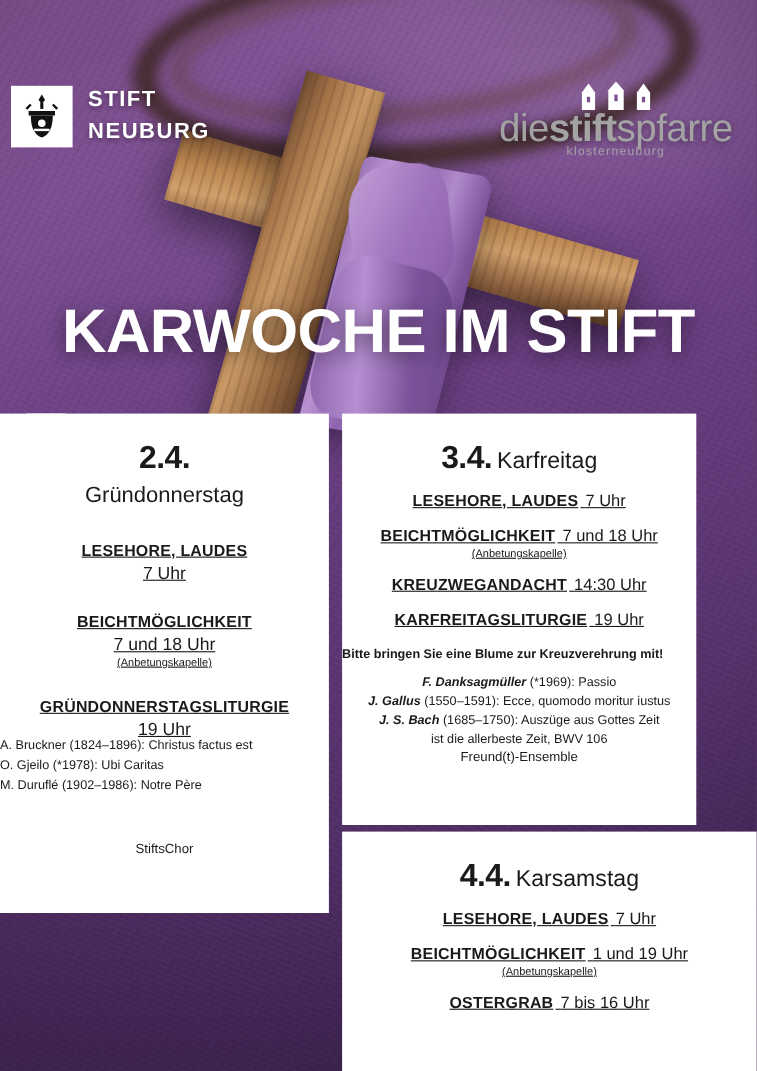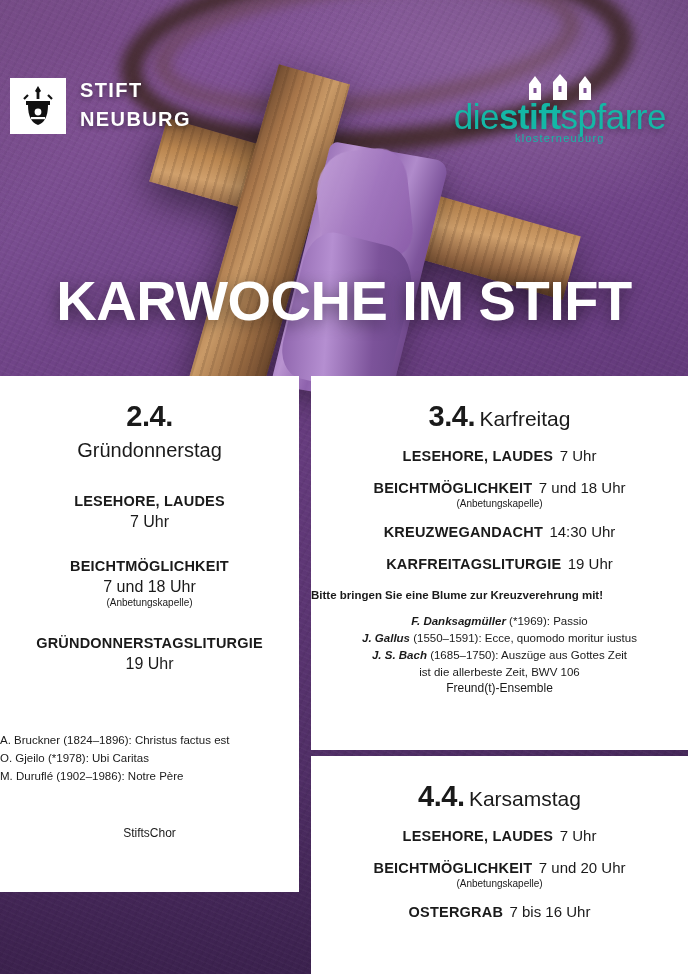--- a/index.html
+++ b/index.html
@@ -128,21 +128,21 @@
     font-weight: bold;
     font-size: 20px;
     letter-spacing: 1.4px;
     line-height: 29px;
     text-shadow: 0 2px 5px rgba(0,0,0,0.4);
   }
   .parish-logo {
     position: absolute;
     right: 22px; top: 74px;
     text-align: center;
-    color: #14b8a6;
+    color: #a3a3a3;
   }
   .parish-towers { height: 26px; display:block; margin: 0 auto -2px auto; }
   .parish-word {
     font-size: 35px;
     line-height: 38px;
     letter-spacing: -0.5px;
     text-shadow: 0 2px 6px rgba(0,0,0,0.35);
   }
   .parish-word .w-light { font-weight: 300; }
   .parish-word .w-bold { font-weight: bold; }
@@ -167,25 +167,25 @@
   }
 
   
   .panel {
     position: absolute;
     background: #ffffff;
     color: #1a1a1a;
   }
   .panel-left {
     left: 0; top: 376px;
-    width: 299px; height: 516px;
+    width: 299px; height: 454px;
   }
   .panel-right-top {
     left: 311px; top: 376px;
-    width: 377px; height: 374px;
+    width: 322px; height: 374px;
   }
   .panel-right-bottom {
     left: 311px; top: 756px;
     width: 377px; height: 218px;
   }
   .notch {
     position: absolute;
     left: 24px; top: 376px;
     width: 0; height: 0;
     border-left: 18px solid transparent;
@@ -207,21 +207,21 @@
     font-weight: normal;
   }
   .day-name-block {
     display: block;
     text-align: center;
     font-size: 20px;
     margin-top: 6px;
   }
 
   .entries { text-align: center; }
-  .entry { margin-top: 14px; }
+  .entry { margin-top: 14px; text-decoration: underline; }
   .entry .ttl {
     font-weight: bold;
     font-size: 14.5px;
     letter-spacing: 0.2px;
   }
   .entry .time {
     font-size: 15px;
     font-weight: normal;
   }
   .entry .sub {
@@ -389,21 +389,21 @@
       <span class="day-num">4.4.</span>
       <span class="day-name">Karsamstag</span>
     </div>
     <div class="entries">
       <div class="entry entry-inline">
         <span class="ttl">LESEHORE, LAUDES</span>
         <span class="time">7 Uhr</span>
       </div>
       <div class="entry entry-inline">
         <span class="ttl">BEICHTMÖGLICHKEIT</span>
-        <span class="time">7 und 20 Uhr</span>
+        <span class="time">1 und 19 Uhr</span>
         <span class="sub">(Anbetungskapelle)</span>
       </div>
       <div class="entry entry-inline">
         <span class="ttl">OSTERGRAB</span>
         <span class="time">7 bis 16 Uhr</span>
       </div>
     </div>
   </div>
 
 </div>

